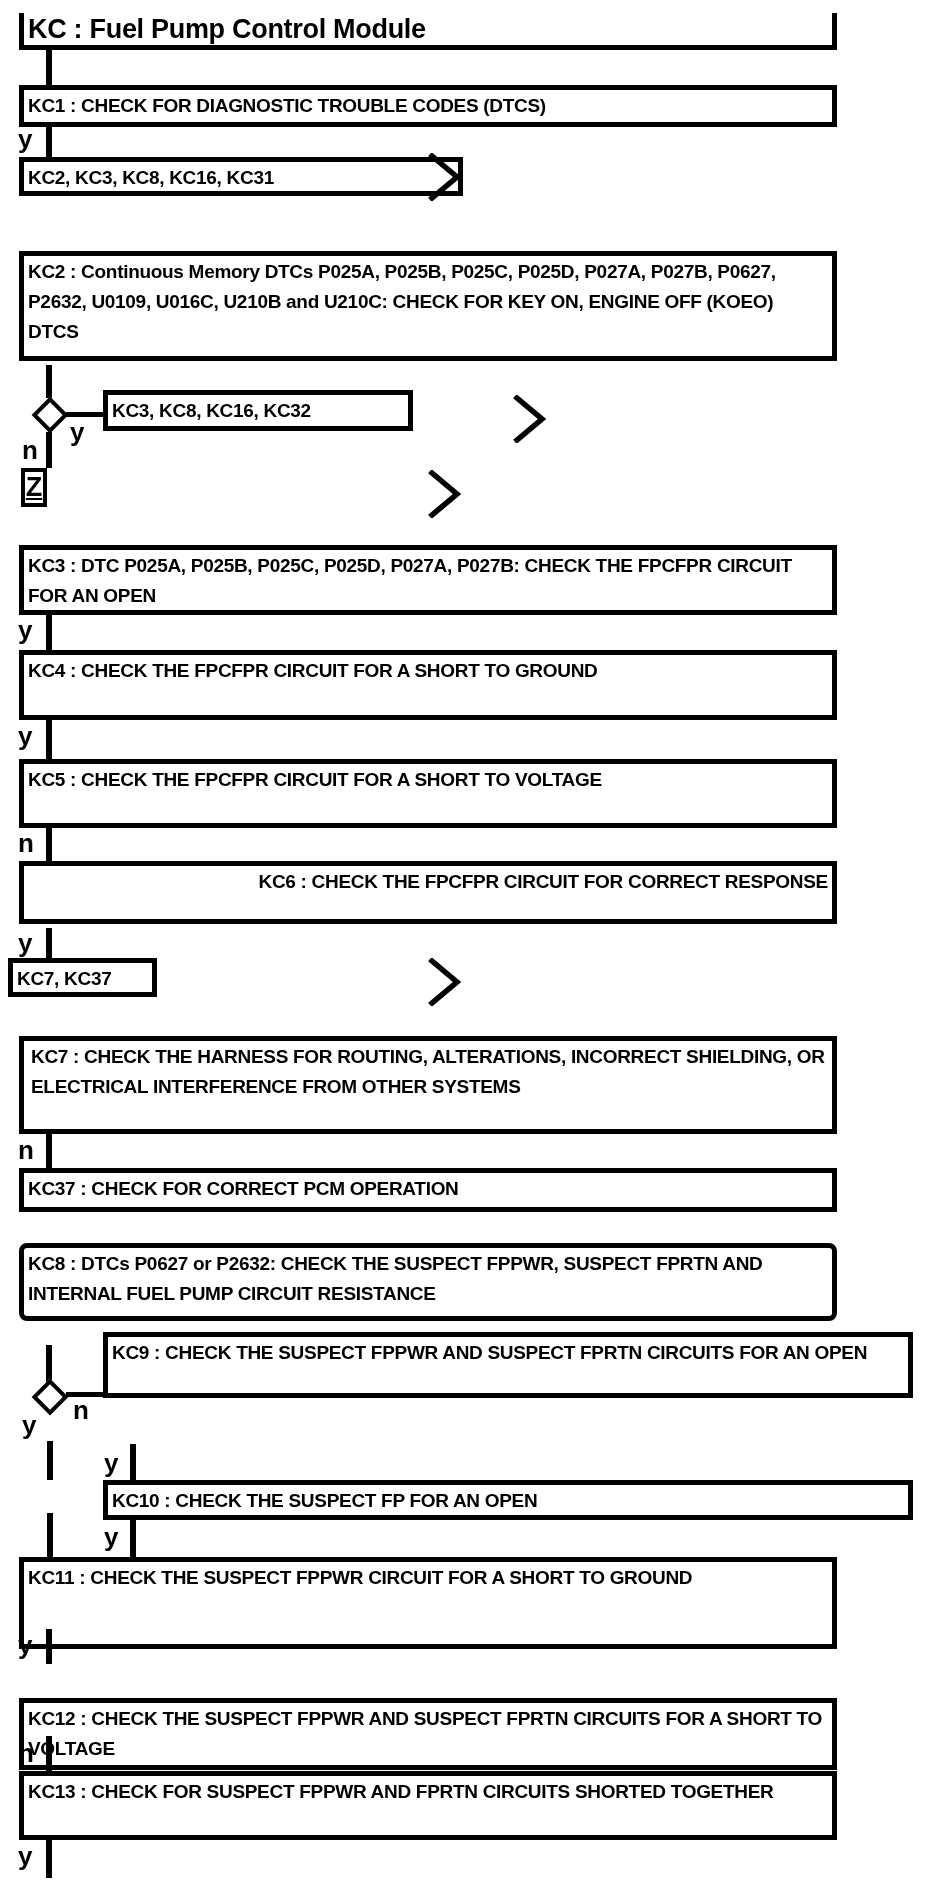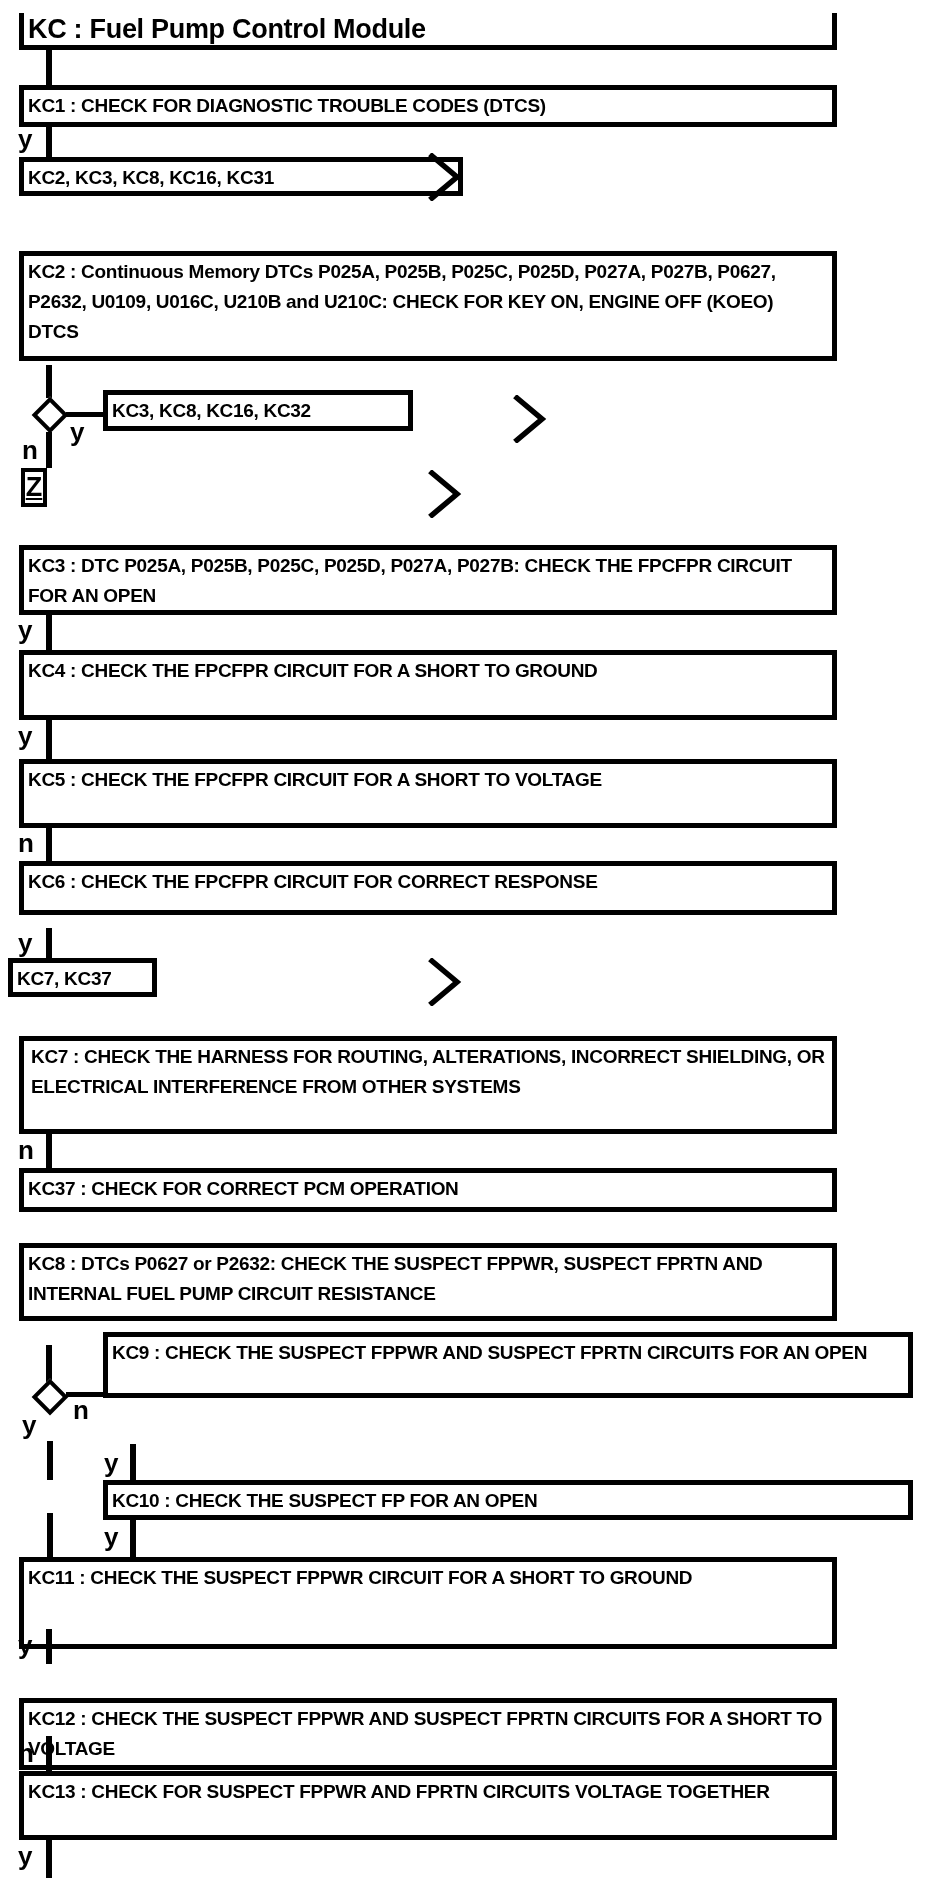--- a/index.html
+++ b/index.html
@@ -82,36 +82,36 @@
   <div class="vline" style="left:46px; top:614px; height:36px;"></div>
 
   <div class="box main" style="top:650px; height:70px;">KC4 : CHECK THE FPCFPR CIRCUIT FOR A SHORT TO GROUND</div>
   <span class="lbl" style="left:18px; top:723px;">y</span>
   <div class="vline" style="left:46px; top:720px; height:39px;"></div>
 
   <div class="box main" style="top:759px; height:69px;">KC5 : CHECK THE FPCFPR CIRCUIT FOR A SHORT TO VOLTAGE</div>
   <span class="lbl" style="left:18px; top:830px;">n</span>
   <div class="vline" style="left:46px; top:827px; height:34px;"></div>
 
-  <div class="box main" style="top:861px; height:54px;">KC6 : CHECK THE FPCFPR CIRCUIT FOR CORRECT RESPONSE</div>
+  <div class="box main" style="top:861px; height:63px;text-align:right;">KC6 : CHECK THE FPCFPR CIRCUIT FOR CORRECT RESPONSE</div>
   <span class="lbl" style="left:18px; top:930px;">y</span>
   <div class="vline" style="left:46px; top:928px; height:30px;"></div>
 
   <div class="box nowrap" style="left:8px; top:958px; width:149px; height:39px;">KC7, KC37</div>
   <svg class="chev" style="left:428px; top:958px;" viewBox="0 0 34 48">
       <polyline points="4,3 29,24 4,45"></polyline>
     </svg>
 
   <div class="box main" style="top:1036px; height:98px;padding-left:7px;">KC7 : CHECK THE HARNESS FOR ROUTING, ALTERATIONS, INCORRECT SHIELDING, OR ELECTRICAL INTERFERENCE FROM OTHER SYSTEMS</div>
   <span class="lbl" style="left:18px; top:1137px;">n</span>
   <div class="vline" style="left:46px; top:1134px; height:34px;"></div>
 
   <div class="box main nowrap" style="top:1168px; height:44px;">KC37 : CHECK FOR CORRECT PCM OPERATION</div>
 
-  <div class="box main" style="top:1243px; height:78px;">KC8 : DTCs P0627 or P2632: CHECK THE SUSPECT FPPWR, SUSPECT FPRTN AND INTERNAL FUEL PUMP CIRCUIT RESISTANCE</div>
+  <div class="box main" style="top:1243px; height:78px;border-radius:8px;">KC8 : DTCs P0627 or P2632: CHECK THE SUSPECT FPPWR, SUSPECT FPRTN AND INTERNAL FUEL PUMP CIRCUIT RESISTANCE</div>
 
   <div class="vline" style="left:46px; top:1345px; height:39px;"></div>
   <div class="diamond" style="left:37px; top:1384px;"></div>
   <div class="hline" style="left:66px; top:1392px; width:38px;"></div>
   <span class="lbl" style="left:73px; top:1397px;">n</span>
   <span class="lbl" style="left:22px; top:1412px;">y</span>
 
   <div class="vline" style="left:47px; top:1441px; height:39px;"></div>
   <div class="vline" style="left:47px; top:1513px; height:44px;"></div>
 
@@ -124,17 +124,17 @@
   <div class="vline" style="left:130px; top:1519px; height:38px;"></div>
 
   <div class="box main" style="top:1557px; height:92px;">KC11 : CHECK THE SUSPECT FPPWR CIRCUIT FOR A SHORT TO GROUND</div>
   <span class="lbl" style="left:18px; top:1632px;">y</span>
   <div class="vline" style="left:46px; top:1629px; height:35px;"></div>
 
   <div class="box main" style="top:1653px; height:72px;margin-top:45px;">KC12 : CHECK THE SUSPECT FPPWR AND SUSPECT FPRTN CIRCUITS FOR A SHORT TO VOLTAGE</div>
   <span class="lbl" style="left:18px; top:1740px;">n</span>
   <div class="vline" style="left:46px; top:1736px; height:35px;"></div>
 
-  <div class="box main" style="top:1771px; height:69px;">KC13 : CHECK FOR SUSPECT FPPWR AND FPRTN CIRCUITS VOLTAGE TOGETHER</div>
+  <div class="box main" style="top:1771px; height:69px;">KC13 : CHECK FOR SUSPECT FPPWR AND FPRTN CIRCUITS SHORTED TOGETHER</div>
   <span class="lbl" style="left:18px; top:1843px;">y</span>
   <div class="vline" style="left:46px; top:1840px; height:38px;"></div>
 
 </div>
 
 </body></html>

